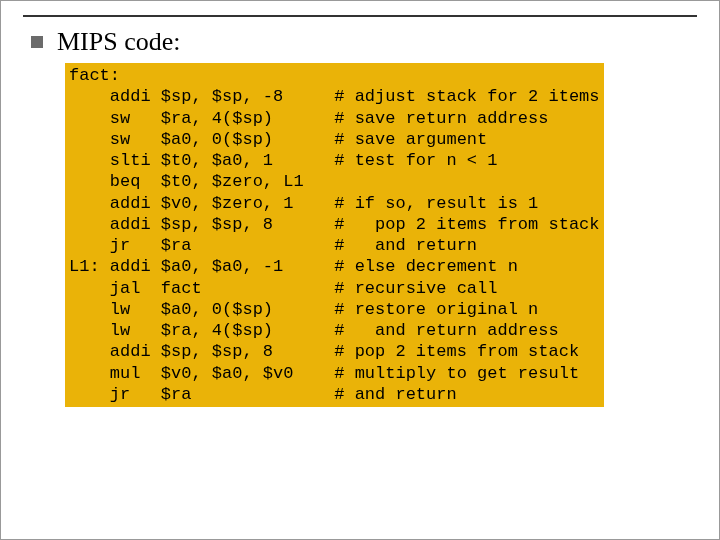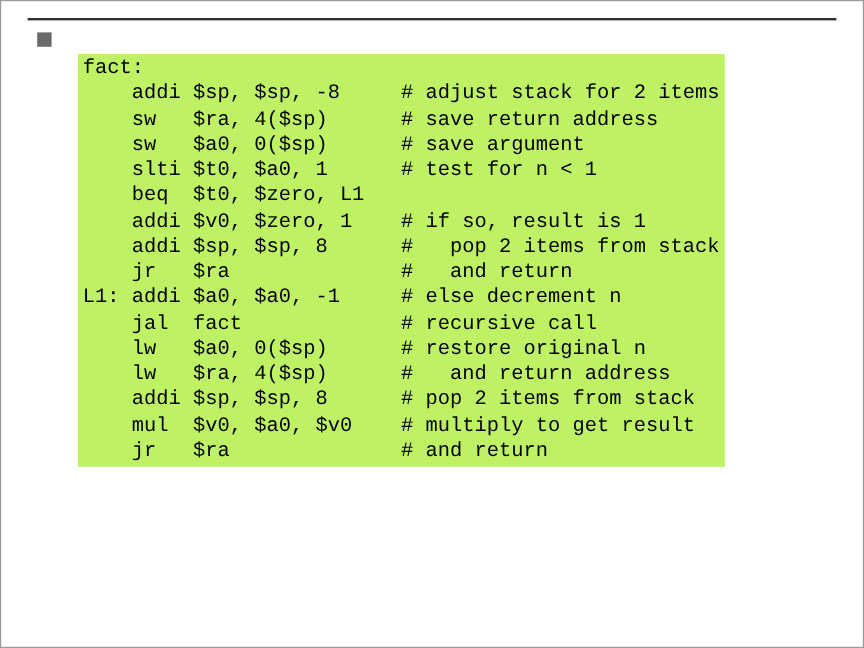--- a/index.html
+++ b/index.html
@@ -9,40 +9,41 @@
   .rule { border: none; border-top: 2px solid #333; margin: 4px 0 10px 0; }
   .bullet-row { display: flex; align-items: center; margin-left: 8px; margin-bottom: 6px; }
   .sq { width: 12px; height: 12px; background: #6b6b6b; margin-right: 14px; flex: 0 0 auto; }
   .sub { font-size: 26px; color: #000; }
   .codeblock {
     margin-left: 42px;
     font-family: "Courier New", Courier, monospace;
     font-size: 17px;
     line-height: 1.25;
     white-space: pre;
-    background: #bef264;
+    background: #eab308;
     display: inline-block;
     padding: 2px 4px;
   }
   .footer {
     position: absolute;
     left: 22px;
     bottom: 10px;
     font-size: 12px;
     line-height: 1.25;
     color: #000;
   }
 </style>
 </head>
 <body>
 
 <div class="slide">
   <hr class="rule">
   <div class="bullet-row">
     <span class="sq"></span>
+    <span class="sub">MIPS code:</span>
   </div>
   <div class="codeblock">fact:
     addi $sp, $sp, -8     # adjust stack for 2 items
     sw   $ra, 4($sp)      # save return address
     sw   $a0, 0($sp)      # save argument
     slti $t0, $a0, 1      # test for n &lt; 1
     beq  $t0, $zero, L1
     addi $v0, $zero, 1    # if so, result is 1
     addi $sp, $sp, 8      #   pop 2 items from stack
     jr   $ra              #   and return

